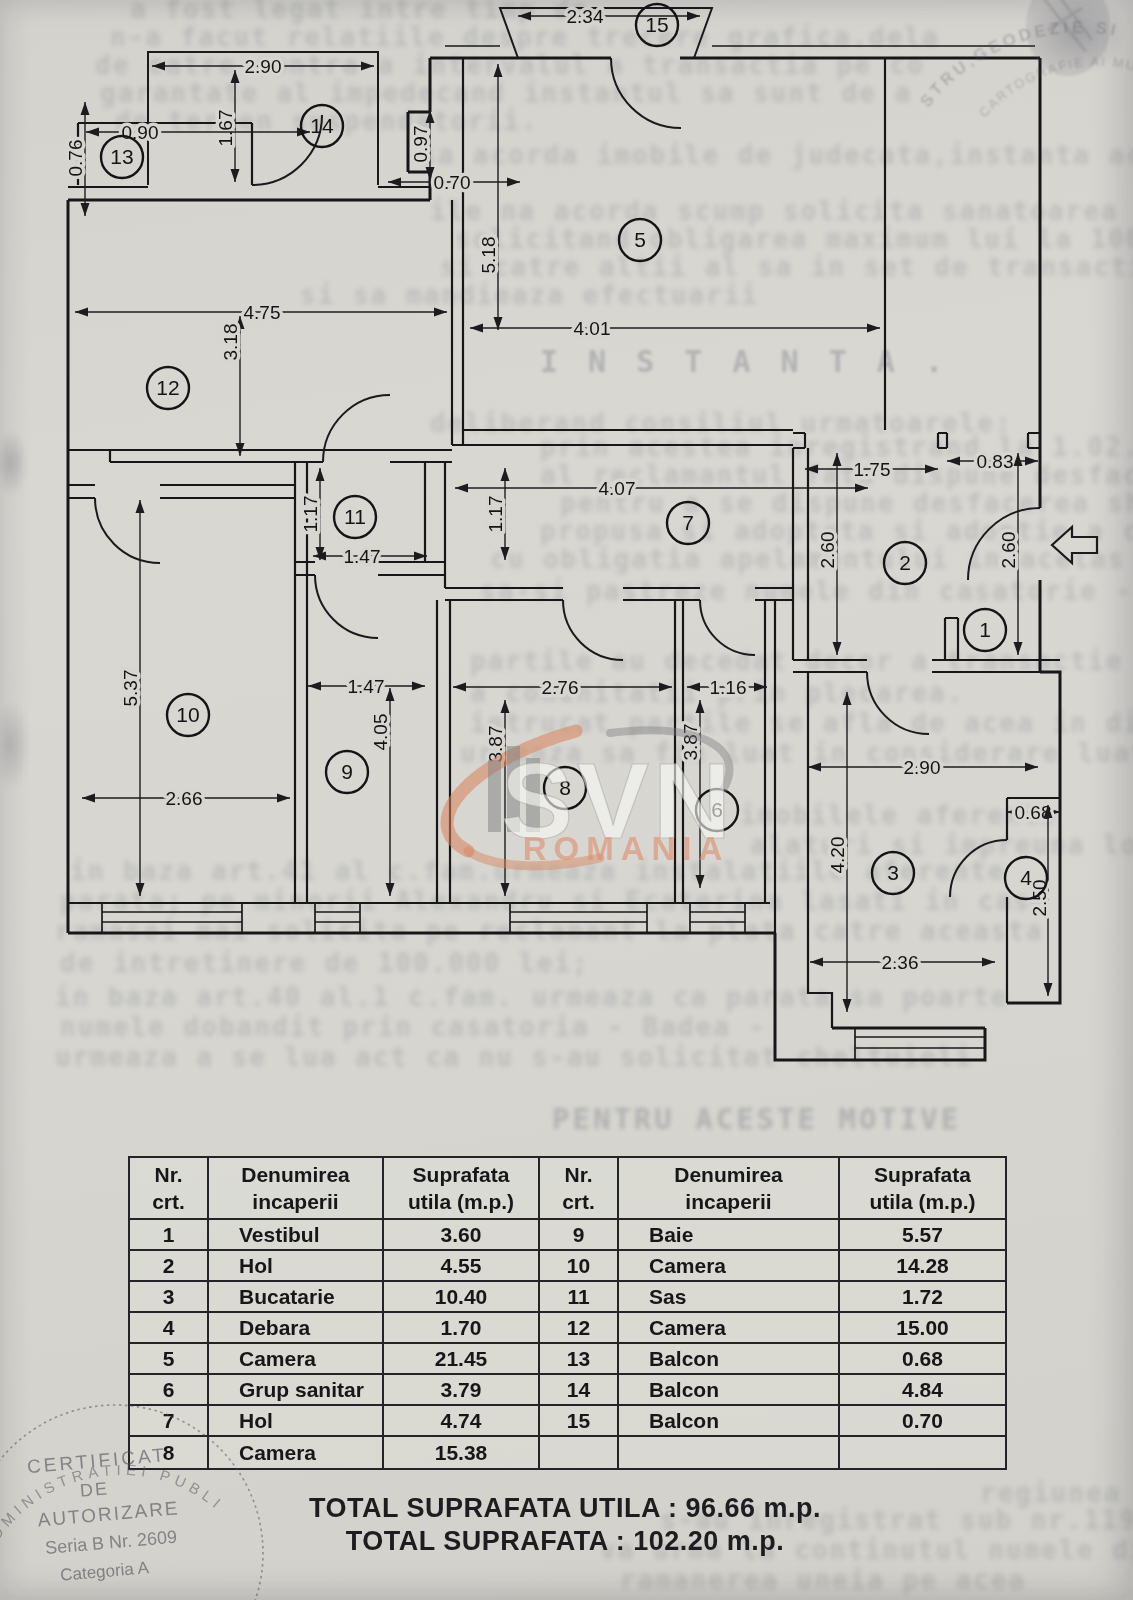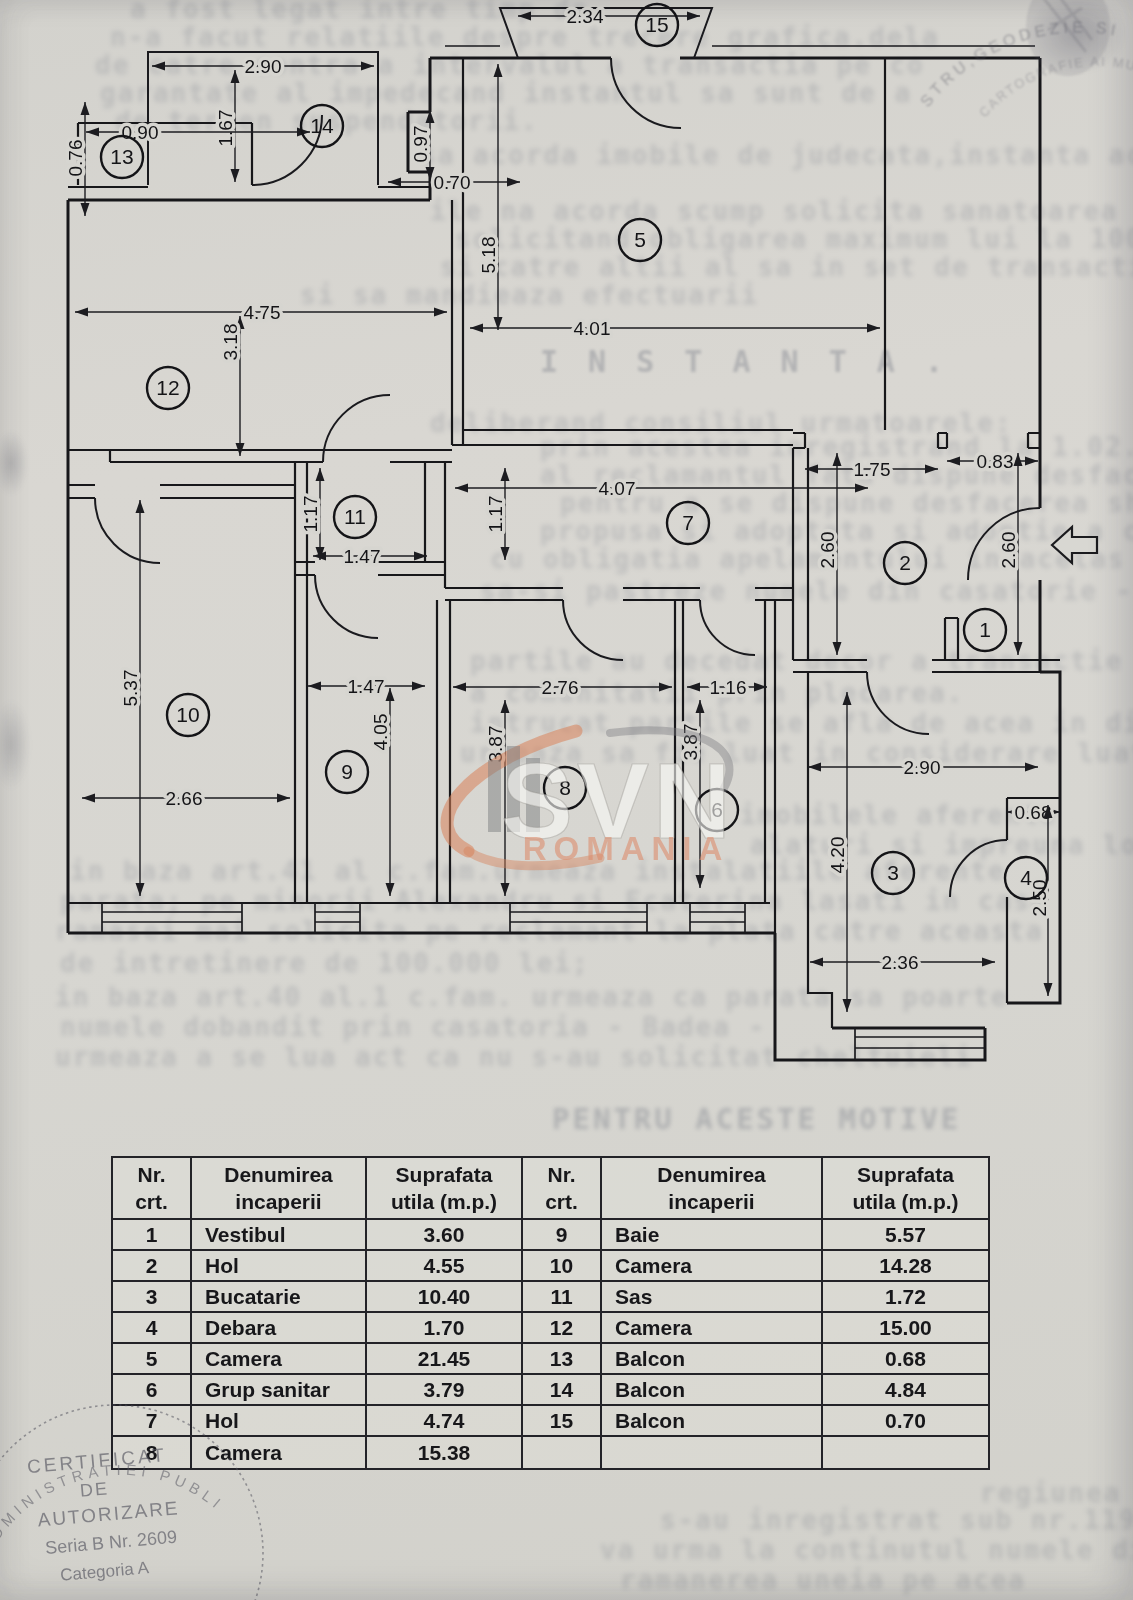--- a/index.html
+++ b/index.html
@@ -28,32 +28,32 @@
   .w18{stroke:#1a1a1e;stroke-width:1.7;fill:none}
   .dimline{stroke:#1c1c20;stroke-width:1.4}
   .dimarrow{fill:#1c1c20}
   .dimlabel{font:19px "Liberation Sans",sans-serif;fill:#141417;text-anchor:middle;
     paint-order:stroke;stroke:#d6d5d0;stroke-width:7px;stroke-linejoin:round;}
   .roomcircle{stroke:#141417;stroke-width:2.4;fill:none}
   .roomnum{font:21px "Liberation Sans",sans-serif;fill:#141417;text-anchor:middle}
   .stamptext{fill:rgba(80,80,92,.62);font-family:"Liberation Sans",sans-serif;}
   
   .area-table{
-    position:absolute;left:111px;top:1156px;z-index:2;
+    position:absolute;left:128px;top:1156px;z-index:2;
     display:grid;grid-template-columns:79px 175px 156px 79px 221px 165px;
     grid-template-rows:62px repeat(8,31px);
     border:2.5px solid #232328;background:rgba(229,228,222,.35);
     font-weight:bold;color:#17171a;
   }
   .cell{border-right:2px solid #232328;border-bottom:2px solid #232328;
     display:flex;align-items:center;justify-content:center;font-size:21px;}
   .cell:nth-child(6n){border-right:none;}
   .cell:nth-last-child(-n+6){border-bottom:none;}
   .cell.hdr{text-align:center;white-space:pre-line;line-height:1.3;font-size:21px;}
-  .cell.name{justify-content:flex-start;padding-left:13px;}
+  .cell.name{justify-content:flex-start;padding-left:30px;}
   
   .totals{position:absolute;left:115px;top:1492px;width:900px;z-index:2;
     text-align:center;font-weight:bold;font-size:27px;line-height:33px;color:#1d1d21;letter-spacing:.5px;}
 </style>
 </head>
 <body>
 
 <div class="bleed-layer">
     <div class="bleed" style="left: 130px; top: -6px;">a fost legat intre timp de</div>
     <div class="bleed" style="left: 110px; top: 22px;">n-a facut relatiile despre trecere grafica.dela</div>
@@ -154,20 +154,22 @@
     <div class="cell num">0.70</div>
     <div class="cell num">8</div>
     <div class="cell name">Camera</div>
     <div class="cell num">15.38</div>
     <div class="cell num"></div>
     <div class="cell name"></div>
     <div class="cell num"></div>
   </div>
 
 <div class="totals">
+  <div>TOTAL SUPRAFATA UTILA : 96.66 m.p.</div>
+  <div>TOTAL SUPRAFATA : 102.20 m.p.</div>
 </div>
 
 <svg id="plan" width="1133" height="1600" viewBox="0 0 1133 1600">
   <defs>
     <path id="stampArc" d="M -28,1585 A 148,148 0 0 1 258,1585"></path>
     <path id="trArcOuter" d="M 928,108 A 190,190 0 0 1 1133,40"></path>
     <path id="trArcInner" d="M 985,118 A 150,150 0 0 1 1133,70"></path>
   </defs>
 
   <path class="w3" d="M 68,200 L 68,933 M 68,933 L 775,933 M 775,933 L 775,1060 L 985,1060 L 985,1028 M 68,200 L 430,200 M 430,200 L 430,172 M 408,172 L 430,172 M 408,112 L 408,172 M 408,112 L 430,112 M 430,58 L 430,112 M 430,58 L 611,58 M 680,58 L 1040,58 M 1040,58 L 1040,508 M 1040,580 L 1040,672 M 1040,672 L 1060,672 L 1060,1003 L 1007,1003 M 832,1028 L 985,1028"></path>

